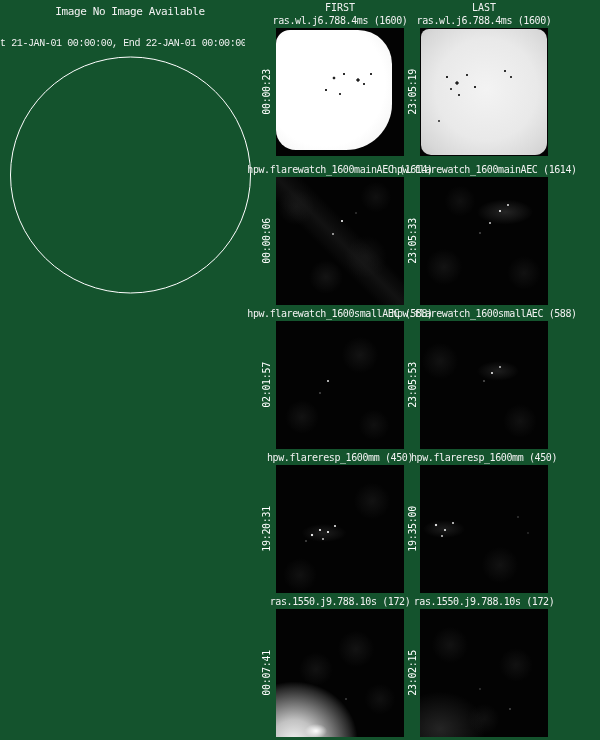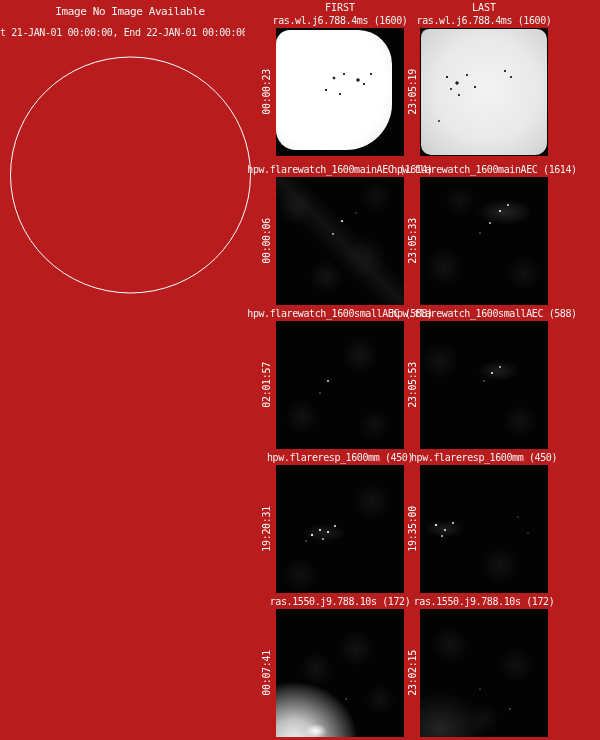--- a/index.html
+++ b/index.html
@@ -1,20 +1,20 @@
 <!DOCTYPE html>
 <html><head>
 <meta charset="utf-8">
 <style>
   html,body{margin:0;padding:0;background:#000;}
-  .page{position:relative;width:600px;height:740px;background:#b91c1c;overflow:hidden;
+  .page{position:relative;width:600px;height:740px;background:#14532d;overflow:hidden;
         font-family:"DejaVu Sans Mono","Liberation Mono",monospace;color:#fff;}
   .txt{position:absolute;white-space:nowrap;color:#f2f2f2;font-size:10px;letter-spacing:-0.4px;}
   .title{left:0;top:5px;width:260px;text-align:center;font-size:11px;}
-  .daterange{left:0;top:27px;width:245px;overflow:hidden;font-size:10px;}
+  .daterange{left:0;top:38px;width:245px;overflow:hidden;font-size:10px;font-family:Liberation Mono, monospace;}
   .colhdr{top:2px;width:128px;text-align:center;font-size:10px;letter-spacing:0;}
   .colhdr.first{left:276px;} .colhdr.last{left:420px;}
   .diskplot{position:absolute;left:0;top:40px;width:262px;height:320px;}
   .row{position:absolute;left:0;width:600px;height:144px;}
   .seq-label{position:absolute;top:0;transform:translateX(-50%);white-space:nowrap;
              font-size:10px;letter-spacing:-0.4px;color:#f2f2f2;}
   .seq-label.first{left:340px;} .seq-label.last{left:484px;}
   .tstamp{position:absolute;top:13px;width:15px;height:128px;display:flex;
           align-items:center;justify-content:center;}
   .tstamp.first{left:259px;} .tstamp.last{left:405px;}

